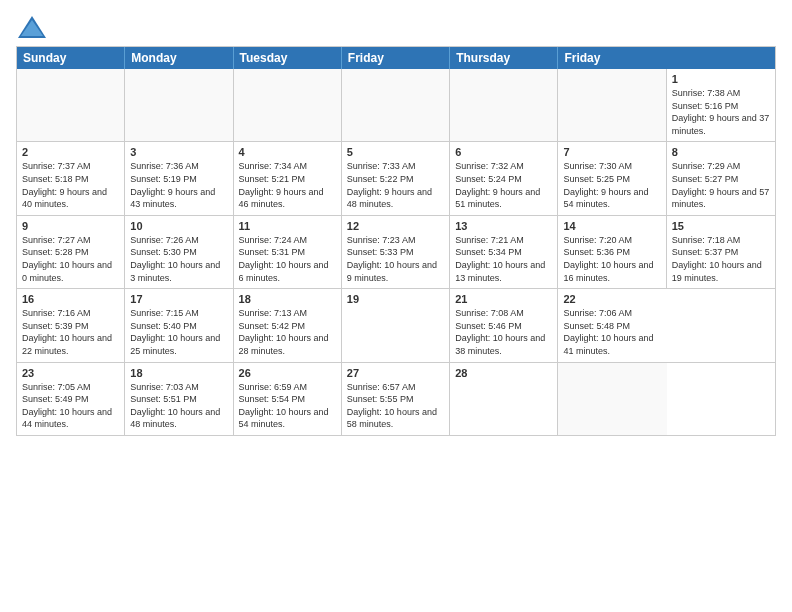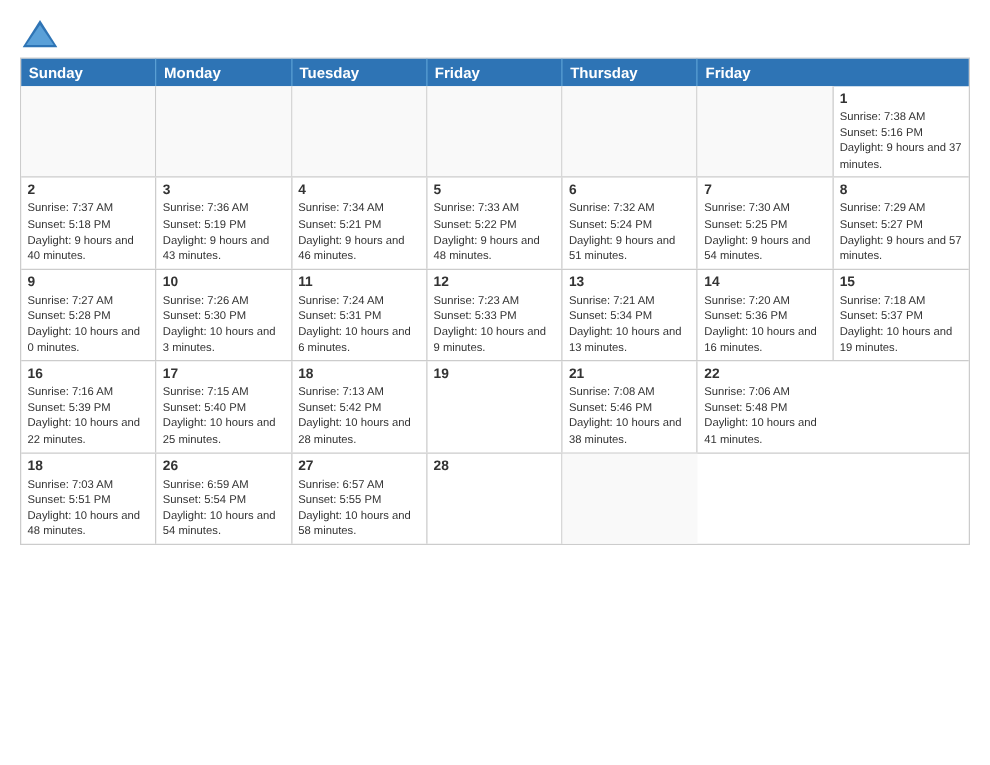--- a/index.html
+++ b/index.html
@@ -216,20 +216,24 @@
             <span class="day-num">21</span>
             <div class="day-info">Sunrise: 7:08 AM<br>Sunset: 5:46 PM<br>Daylight: 10 hours and 38 minutes.</div>
           </div>
           <div class="cal-cell">
             <span class="day-num">22</span>
             <div class="day-info">Sunrise: 7:06 AM<br>Sunset: 5:48 PM<br>Daylight: 10 hours and 41 minutes.</div>
           </div>
         </div>
         <div class="cal-row">
           <div class="cal-cell">
+            <span class="day-num">23</span>
+            <div class="day-info">Sunrise: 7:05 AM<br>Sunset: 5:49 PM<br>Daylight: 10 hours and 44 minutes.</div>
+          </div>
+          <div class="cal-cell">
             <span class="day-num">18</span>
             <div class="day-info">Sunrise: 7:03 AM<br>Sunset: 5:51 PM<br>Daylight: 10 hours and 48 minutes.</div>
           </div>
           <div class="cal-cell">
             <span class="day-num">26</span>
             <div class="day-info">Sunrise: 6:59 AM<br>Sunset: 5:54 PM<br>Daylight: 10 hours and 54 minutes.</div>
           </div>
           <div class="cal-cell">
             <span class="day-num">27</span>
             <div class="day-info">Sunrise: 6:57 AM<br>Sunset: 5:55 PM<br>Daylight: 10 hours and 58 minutes.</div>

